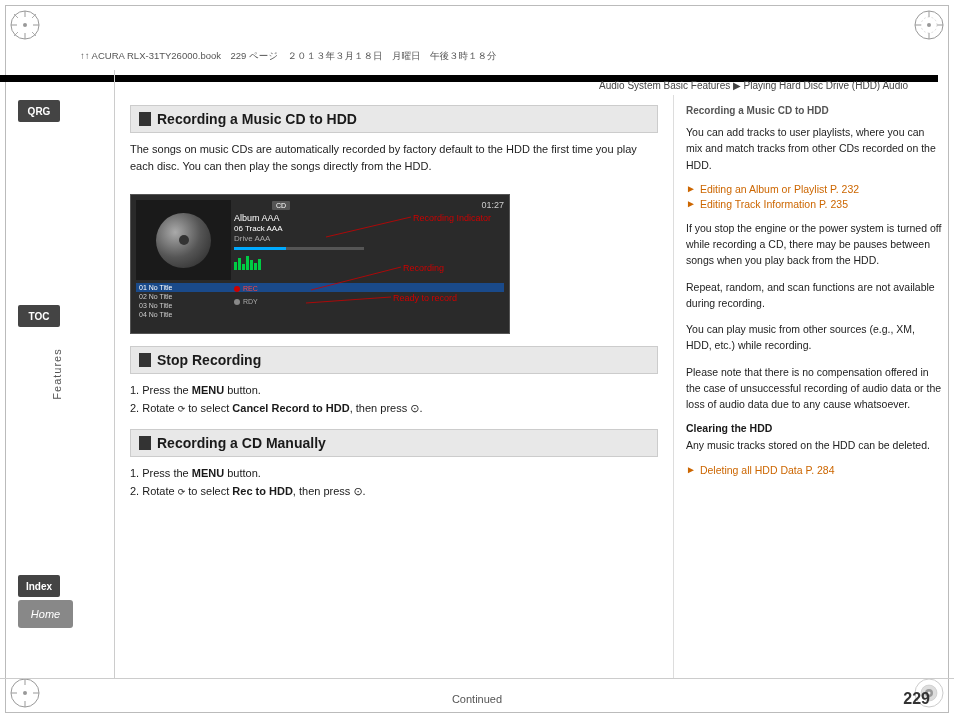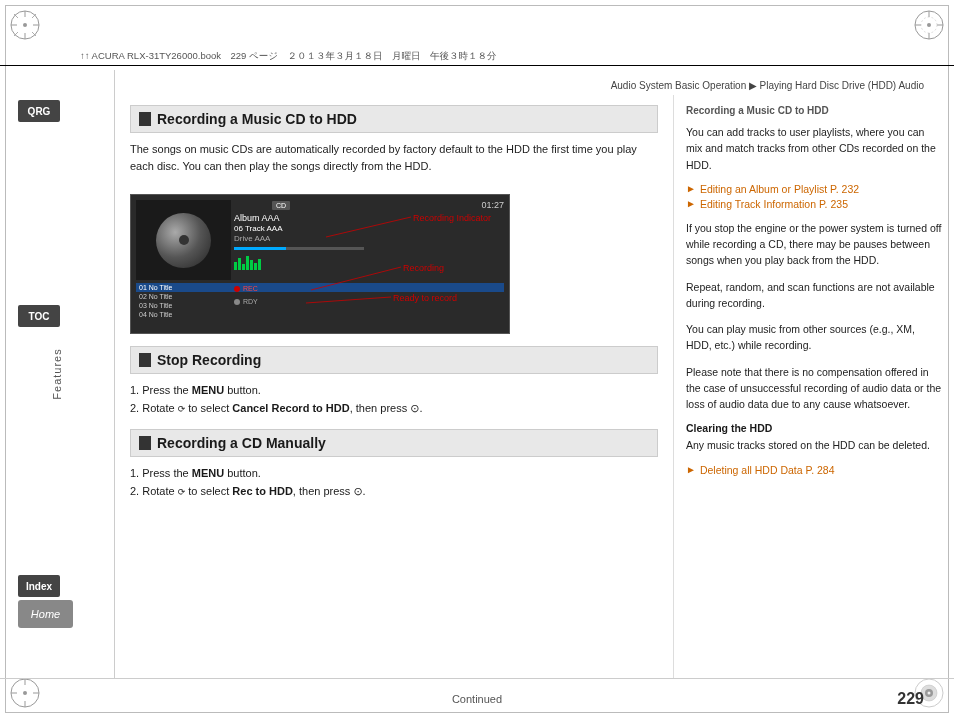--- a/index.html
+++ b/index.html
@@ -23,23 +23,23 @@
     .corner-decoration svg {
       width: 100%;
       height: 100%;
     }
 
     
     .top-bar {
       position: absolute;
       top: 0;
       left: 0;
-      right: 0;
-      height: 66px;
-      border-bottom: 1px solid #000000;
+      right: 16px;
+      height: 82px;
+      border-bottom: 7px solid #000000;
       display: flex;
       align-items: center;
       justify-content: space-between;
     }
 
     .top-bar-file-info {
       font-size: 9.5px;
       color: #555;
       position: absolute;
       left: 80px;
@@ -244,21 +244,21 @@
     .bottom-continued {
       font-size: 11px;
       color: #555;
       position: absolute;
       left: 50%;
       transform: translateX(-50%);
     }
 
     .bottom-page-number {
       position: absolute;
-      right: 30px;
+      right: 24px;
       font-size: 16px;
       font-weight: bold;
       color: #333;
     }
 
     
     .bold { font-weight: bold; }
 
     
     .page-border {
@@ -321,21 +321,21 @@
     <circle cx="20" cy="20" r="14" fill="none" stroke="#ccc" stroke-width="1"></circle>
     <circle cx="20" cy="20" r="8" fill="#ddd" stroke="#bbb" stroke-width="0.5"></circle>
     <circle cx="20" cy="20" r="4" fill="#999"></circle>
     <circle cx="20" cy="20" r="1.5" fill="#eee"></circle>
   </svg>
 </div>
 
 <div class="top-bar">
   <div class="top-bar-file-info">↑↑ ACURA RLX-31TY26000.book　229 ページ　２０１３年３月１８日　月曜日　午後３時１８分</div>
   <div class="top-bar-breadcrumb">
-    <span>Audio System Basic Operation</span>
+    <span>Audio System Basic Features</span>
     <span> ▶ </span>
     <span>Playing Hard Disc Drive (HDD) Audio</span>
   </div>
 </div>
 
 <div class="left-sidebar">
   <div class="sidebar-label-features">Features</div>
 
   <div class="sidebar-btn sidebar-btn-qrg">QRG</div>
   <div class="sidebar-btn sidebar-btn-toc">TOC</div>

